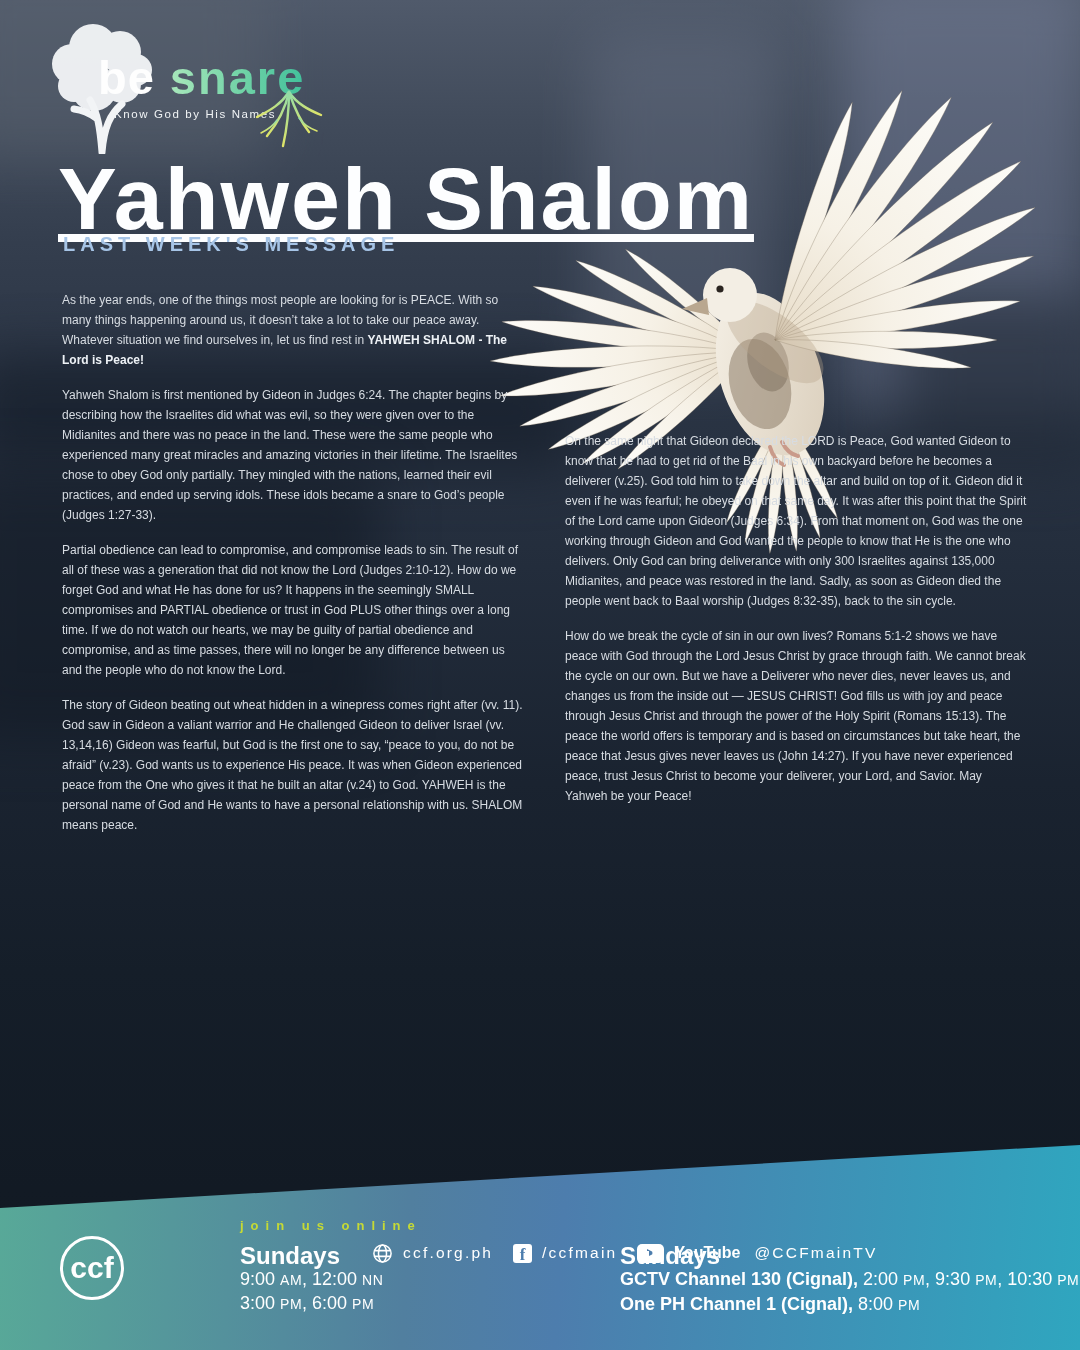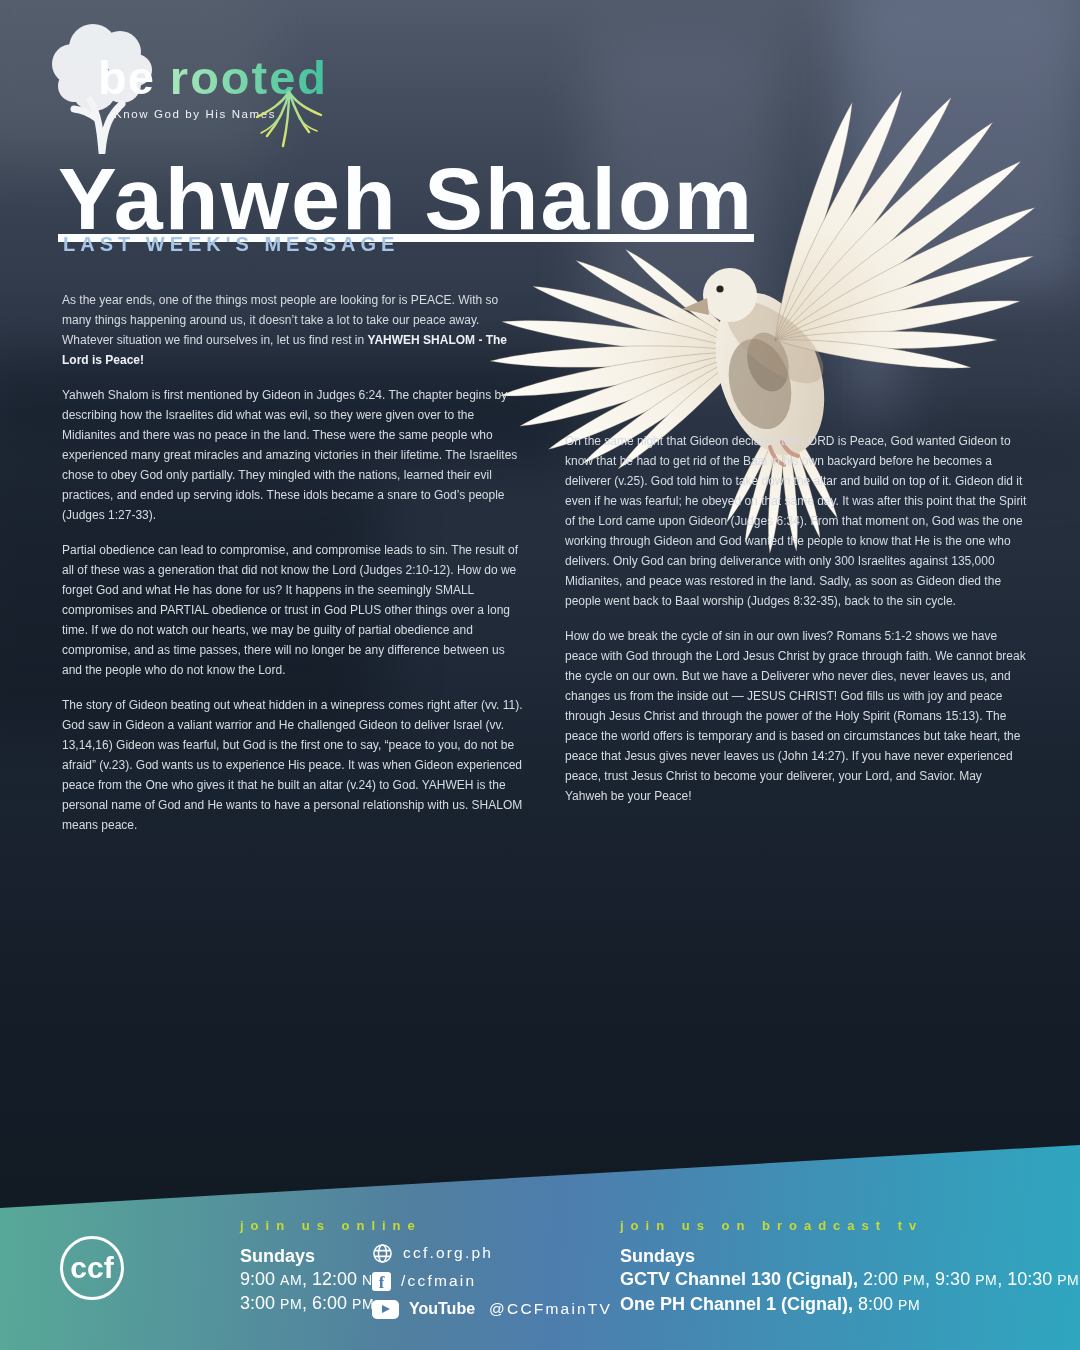--- a/index.html
+++ b/index.html
@@ -53,25 +53,25 @@
   }
   .ccf-badge {
     position:absolute; left:60px; top:96px; width:64px; height:64px;
     border:3px solid #fff; border-radius:50%;
     display:flex; align-items:center; justify-content:center;
     font-size:30px; font-weight:bold; letter-spacing:0; color:#fff;
   }
   .sec-head { position:absolute; font-size:13px; font-weight:bold; letter-spacing:7px; color:#c6da34;text-align:right; }
   .oh { left:240px; top:78px; }
   .bh { left:620px; top:78px; }
-  .day { font-size:18px; font-weight:bold; line-height:24px; }
+  .day { font-size:24px; font-weight:bold; line-height:24px; }
   .times { font-size:18px; line-height:23px; }
   .sc { font-size:14px; letter-spacing:.5px;margin-top:10px; }
   .online-sched { position:absolute; left:240px; top:104px; }
-  .links { position:absolute; left:372px; top:104px; display:flex; flex-direction:column; gap:10px; }
+  .links { position:absolute; left:372px; top:104px; display:flex; flex-direction:row; gap:20px; }
   .lrow { display:flex; align-items:center; gap:10px; height:18px; }
   .lrow .lbl { font-size:15.5px; letter-spacing:2.2px; }
   .fb-ic { width:19px; height:19px; background:#fff; border-radius:3px; color:#4d7dad;
            font-weight:bold; font-size:17px; display:flex; align-items:flex-end; justify-content:center;
            font-family:"Liberation Serif", serif; line-height:16px; overflow:hidden; }
   .yt-ic { width:27px; height:19px; background:#fff; border-radius:5px; position:relative; }
   .yt-ic::after { content:""; position:absolute; left:10px; top:5px;
                   border-left:8px solid #4d7dad; border-top:4.5px solid transparent; border-bottom:4.5px solid transparent; }
   .yt-word { font-size:16px; font-weight:bold; letter-spacing:0; margin-right:4px; }
   .bc-sched { position:absolute; left:620px; top:104px; }
@@ -150,21 +150,21 @@
       <circle cx="90" cy="38" r="21"></circle>
     <circle cx="106" cy="56" r="16"></circle>
       <circle cx="92" cy="70" r="19"></circle>
       <circle cx="64" cy="74" r="23"></circle>
       <circle cx="44" cy="72" r="16"></circle>
   </g>
   <path d="M72 138 C70 114 68 100 60 86 M72 138 C74 114 80 100 92 90 M66 104 C58 98 52 96 44 95" stroke="#f2f4f6" stroke-width="7" stroke-linecap="round" fill="none"></path>
 </svg>
 <div class="logoline">
   <span class="be">be</span>
-  <span class="rooted">rooted</span>
+  <span class="rooted">snare</span>
 </div>
 <div class="tagline">Know God by His Names</div>
 <svg class="roots" viewBox="0 0 84 60" aria-hidden="true">
   <defs>
     <linearGradient id="rG" x1="0" y1="0" x2="0" y2="1">
       <stop offset="0" stop-color="#8fdcaa"></stop>
         <stop offset="1" stop-color="#dfe468"></stop>
     </linearGradient>
   </defs>
   <g stroke="url(#rG)" stroke-width="2.4" fill="none" stroke-linecap="round">
@@ -219,19 +219,18 @@
       <span class="fb-ic">f</span>
       <span class="lbl">/ccfmain</span>
     </div>
     <div class="lrow">
       <span class="yt-ic"></span>
       <span class="yt-word">YouTube</span>
       <span class="lbl">@CCFmainTV</span>
     </div>
   </div>
 
-  <div class="sec-head bh">join us on broadcast tv</div>
   <div class="bc-sched">
     <div class="day">Sundays</div>
     <div class="bc-line"><span class="nm">GCTV Channel 130 (Cignal),</span> <span>2:00 <span class="sc">PM</span>, 9:30 <span class="sc">PM</span>, 10:30 <span class="sc">PM</span></span></div>
     <div class="bc-line"><span class="nm">One PH Channel 1 (Cignal),</span> <span>8:00 <span class="sc">PM</span></span></div>
   </div>
 </div>
 
 </body></html>

